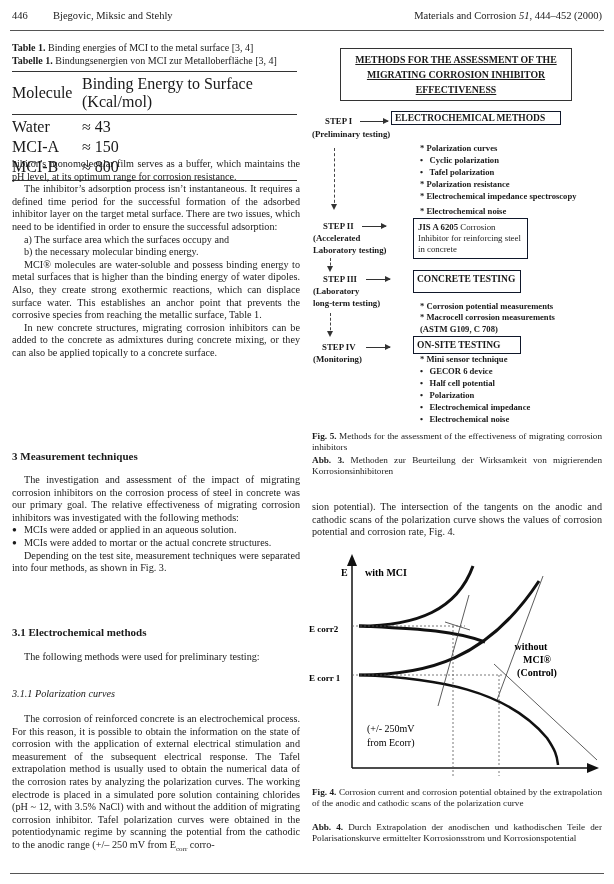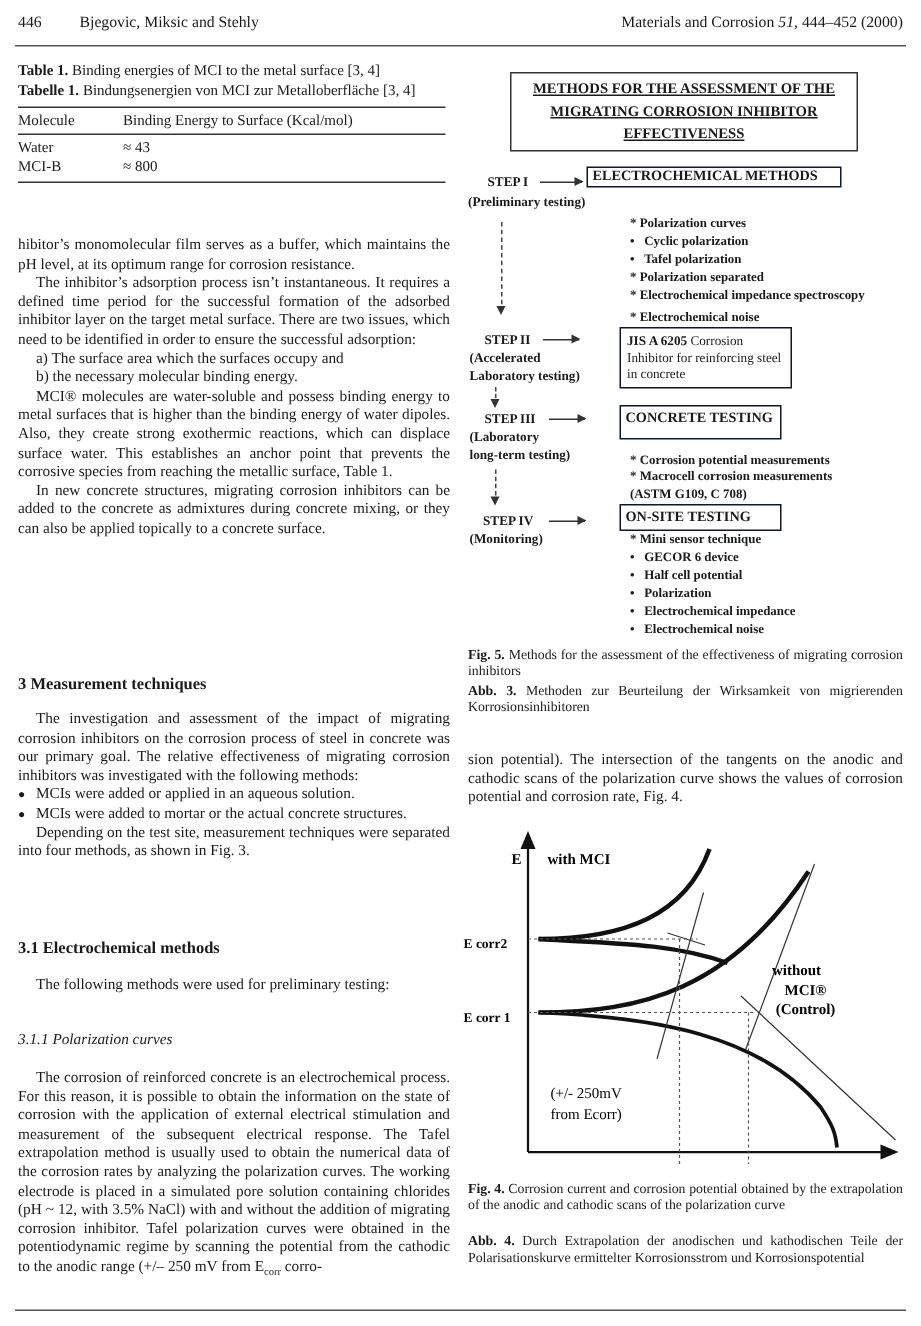--- a/index.html
+++ b/index.html
@@ -6,21 +6,21 @@
   body { width: 614px; height: 884px; position: relative; overflow: hidden;
          font-family: "Liberation Serif", "DejaVu Serif", serif; color: #1a1a1a; }
   .abs { position: absolute; }
   .hdr { top: 10px; font-size: 10.5px; }
   .rule { position: absolute; height: 1px; background: #555; }
   .col { position: absolute; font-size: 10.2px; line-height: 12.6px; text-align: justify; }
   .col p { margin: 0; }
   .ind { text-indent: 12px; }
   .tbl-cap { font-size: 10px; line-height: 12.5px; }
   .tbl-cap b { font-weight: bold; }
-  table.t1 { border-collapse: collapse; font-size: 10px; width: 100%; }
+  table.t1 { border-collapse: collapse; font-size: 16px; width: 100%; }
   table.t1 td, table.t1 th { text-align: left; font-weight: normal; padding: 1px 0; }
   h3.sec { font-family: "Liberation Serif", serif; font-weight: bold; font-size: 11px; margin: 0; position: absolute; }
   .italic-sec { font-style: italic; font-size: 10.2px; position: absolute; }
   .bullet-list { margin: 0; padding: 0; list-style: none; }
   .bullet-list li { position: relative; padding-left: 12px; }
   .bullet-list li::before { content: "\25CF"; position: absolute; left: 0; top: 0; font-size: 8px; }
   .fig3-title { border: 1px solid #333; font-weight: bold; font-size: 9.8px; text-align: center; line-height: 15px; padding: 3px 0; text-decoration: underline; }
   .fig3 { font-family: "Liberation Serif", serif; font-weight: bold; font-size: 8.8px; }
   .box { position: absolute; border: 1px solid #0f172a; padding: 1px 3px; font-weight: bold; font-size: 9.5px; }
   .step { position: absolute; font-weight: bold; font-size: 8.8px; line-height: 11px; }
@@ -56,20 +56,24 @@
     <tr>
           <td colspan="2" style="padding:0;">
             <div style="height:1px;background:#333;"></div>
           </td>
         </tr>
     <tr>
           <td style="padding-top:3px;">Water</td>
           <td style="padding-top:3px;">≈  43</td>
         </tr>
     <tr>
+          <td>MCI-A</td>
+          <td>≈ 150</td>
+        </tr>
+    <tr>
           <td>MCI-B</td>
           <td>≈ 800</td>
         </tr>
   </tbody>
     </table>
   <div style="height:1px;background:#333;margin-top:3px;"></div>
 </div>
 
 <div class="col" style="left:12px; top:158px; width:288px;">
   <p>hibitor’s monomolecular film serves as a buffer, which maintains the pH level, at its optimum range for corrosion resistance.</p>
@@ -108,21 +112,21 @@
 <div class="fig3">
 
   <div class="step" style="left:325px; top:116px;">STEP I</div>
   <div class="step" style="left:312px; top:129px;">(Preliminary testing)</div>
   <div class="arrow-h" style="left:360px; top:121px; width:28px;"></div>
   <div class="box" style="left:391px; top:111px; width:162px;">ELECTROCHEMICAL METHODS</div>
 
   <div class="item" style="left:420px; top:143px;">* Polarization curves</div>
   <div class="item" style="left:420px; top:155px;">•&nbsp;&nbsp;&nbsp;<span>Cyclic polarization</span></div>
   <div class="item" style="left:420px; top:167px;">•&nbsp;&nbsp;&nbsp;<span>Tafel polarization</span></div>
-  <div class="item" style="left:420px; top:179px;">* Polarization separated</div>
+  <div class="item" style="left:420px; top:179px;">* Polarization resistance</div>
   <div class="item" style="left:420px; top:191px;">* Electrochemical impedance spectroscopy</div>
   <div class="item" style="left:420px; top:206px;">* Electrochemical noise</div>
 
   <div class="arrow-v" style="left:334px; top:148px; height:60px;"></div>
 
   <div class="step" style="left:323px; top:221px;text-align:right;">STEP II</div>
   <div class="step" style="left:313px; top:233px;">(Accelerated</div>
   <div class="step" style="left:313px; top:245px;">Laboratory  testing)</div>
   <div class="arrow-h" style="left:362px; top:226px; width:24px;"></div>
   <div class="box" style="left:413px; top:218px; width:105px; font-weight:normal; font-size:8.8px; line-height:11px; padding:3px 4px;"><b>JIS A 6205</b><span> Corrosion Inhibitor for reinforcing steel in concrete</span></div>

